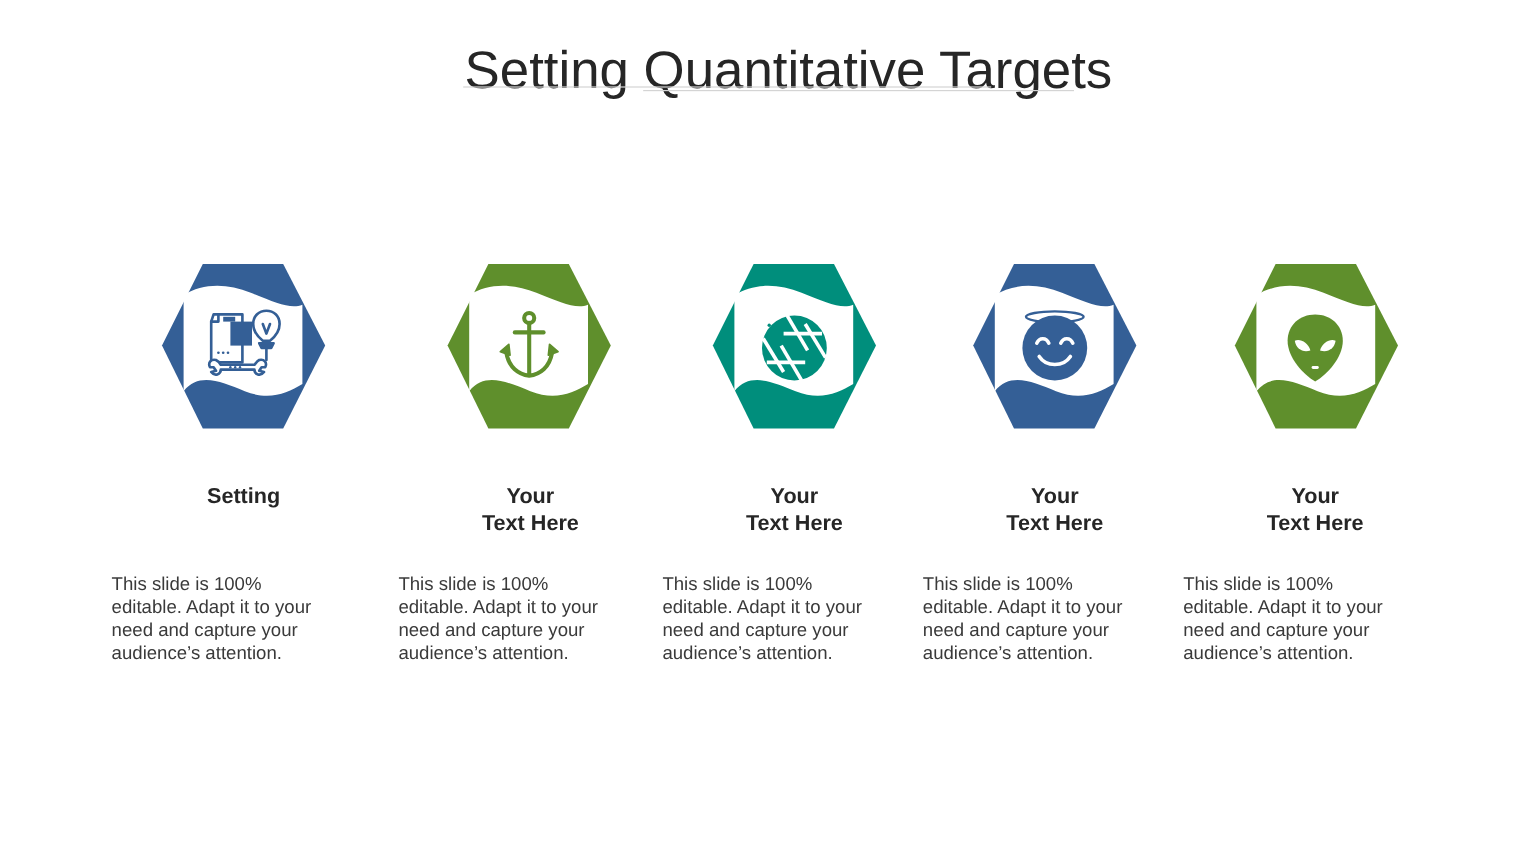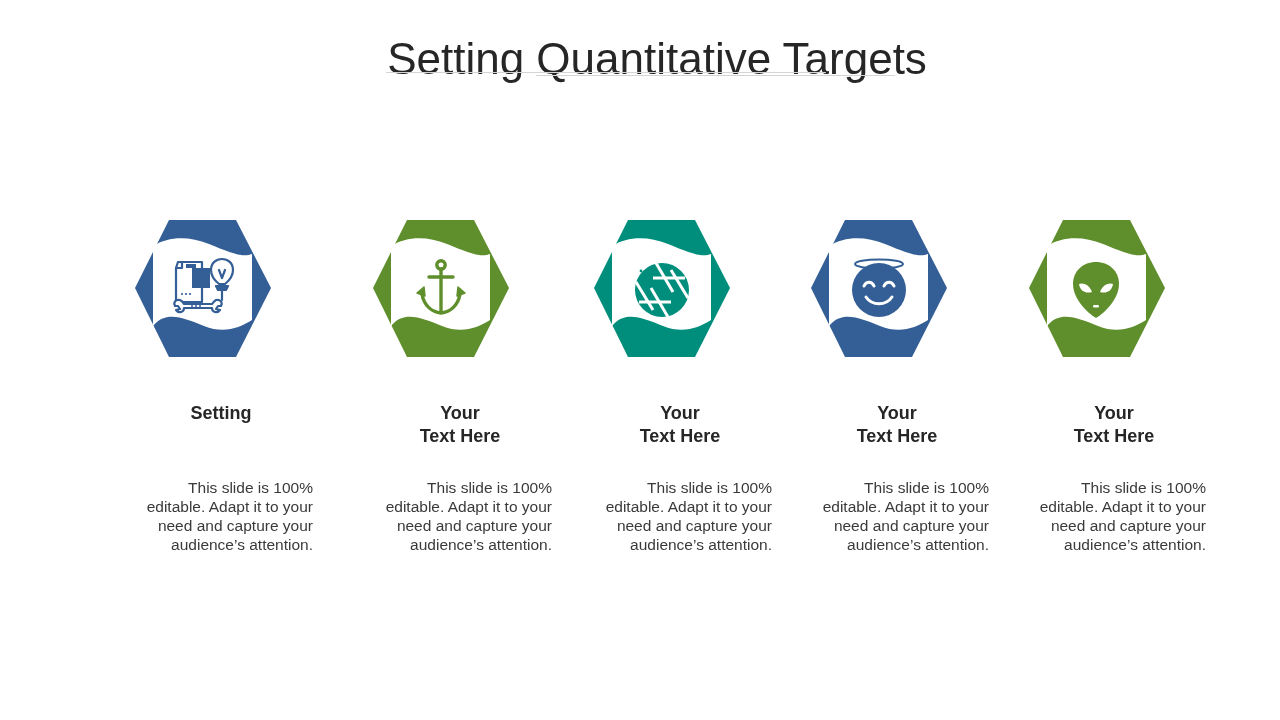--- a/index.html
+++ b/index.html
@@ -43,35 +43,35 @@
     .hex-wrap {
       position: absolute;
       top: 0;
       width: 138px;
       height: 138px;
     }
     .hex-wrap svg { display: block; }
     .card-heading {
       position: absolute;
       top: 182px;
-      left: 18px;
+      left: 0;
       width: 220px;
       text-align: center;
       font-weight: bold;
       font-size: 18px;
       line-height: 23px;
       color: #262626;
     }
     .card-heading span { display: block; }
     .card-body {
       position: absolute;
       top: 258px;
       left: 0;
       width: 220px;
-      text-align: right;
+      text-align: left;
       font-size: 15.5px;
       line-height: 19px;
       color: #3a3a3a;
     }
     .card-body span { display: block; }
   </style>
 </head>
 <body>
 
 <h1 class="slide-title">Setting Quantitative Targets</h1>

